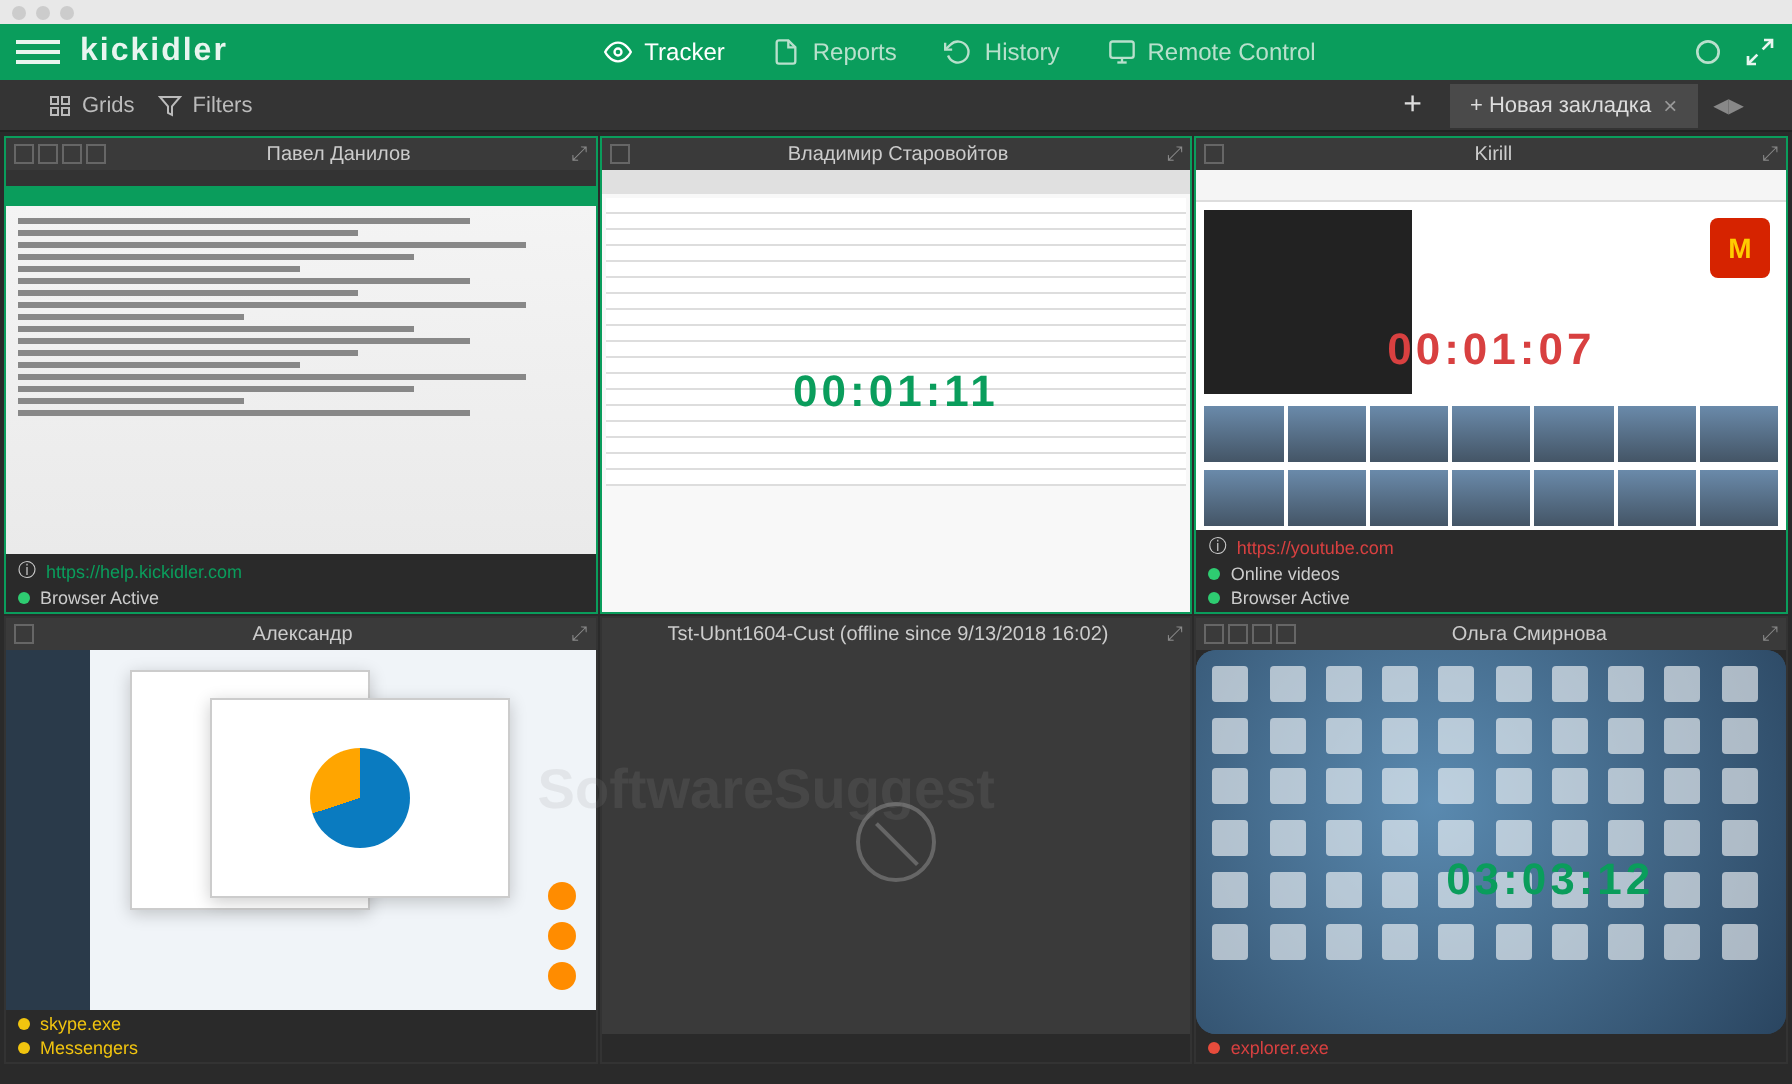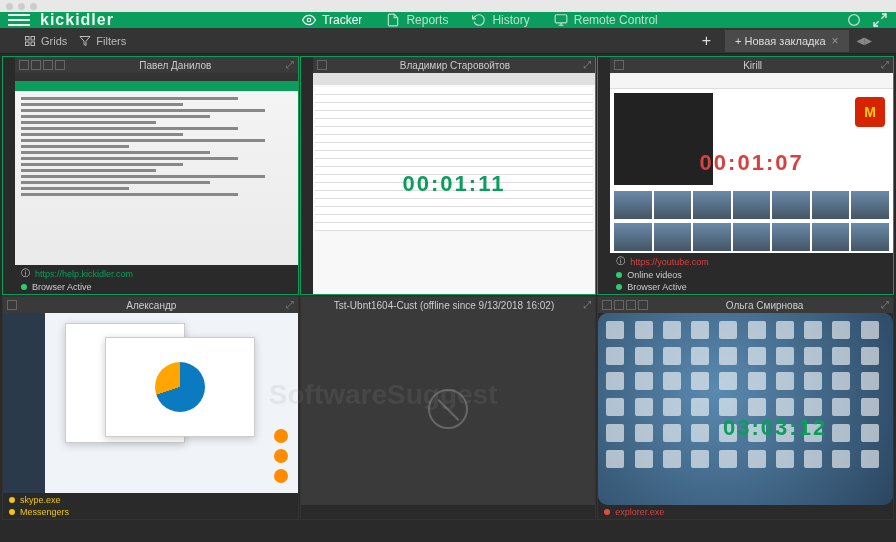--- a/index.html
+++ b/index.html
@@ -3,21 +3,21 @@
 <meta charset="utf-8">
 <style>
 * { margin: 0; padding: 0; box-sizing: border-box; }
 body { font-family: Arial, sans-serif; background: #2a2a2a; color: #ccc; font-size: 11px; width: 896px; height: 542px; overflow: hidden; position: relative; }
 
 
 .window-chrome { height: 12px; background: #e8e8e8; display: flex; align-items: center; padding-left: 6px; gap: 5px; }
 .window-dot { width: 7px; height: 7px; border-radius: 50%; background: #ccc; }
 
 
-.topbar { height: 16px; background: #0a9d5c; display: flex; align-items: center; padding: 0 8px; color: #e8f5ef; }
+.topbar { height: 28px; background: #0a9d5c; display: flex; align-items: center; padding: 0 8px; color: #e8f5ef; }
 .menu-btn { width: 22px; height: 22px; display: flex; flex-direction: column; justify-content: center; gap: 3px; cursor: pointer; margin-right: 10px; }
 .menu-btn span { height: 2px; background: #e8f5ef; display: block; }
 .logo { font-size: 16px; font-weight: bold; letter-spacing: 1px; }
 .topnav { display: flex; gap: 24px; margin: 0 auto; align-items: center; }
 .topnav-item { display: flex; align-items: center; gap: 6px; color: #b8e0cc; font-size: 12px; cursor: pointer; }
 .topnav-item.active { color: #fff; }
 .topnav-item .ico { width: 14px; height: 14px; display: inline-block; }
 .top-right { display: flex; gap: 10px; align-items: center; }
 .top-right .ico { width: 16px; height: 16px; cursor: pointer; }
 
@@ -27,21 +27,21 @@
 .toolbar-item { display: flex; align-items: center; gap: 5px; cursor: pointer; }
 .toolbar-right { margin-left: auto; display: flex; align-items: center; gap: 8px; }
 .plus-btn { font-size: 16px; color: #ddd; cursor: pointer; padding: 0 6px; }
 .tab-new { background: #4a4a4a; padding: 4px 10px; font-size: 11px; color: #ddd; display: flex; align-items: center; gap: 6px; }
 .tab-close { color: #999; font-size: 12px; cursor: pointer; }
 .arrows { display: flex; gap: 2px; color: #888; font-size: 10px; }
 
 
 .grid { display: grid; grid-template-columns: repeat(3, 1fr); gap: 1px; padding: 2px; }
 .tile { display: flex; flex-direction: column; border: 1px solid #333; position: relative; }
-.tile.selected { border: 1px solid #0a9d5c; padding-left: 12px; }
+.tile.selected { border: 1px solid #0a9d5c; }
 .tile-header { height: 16px; background: #3a3a3a; display: flex; align-items: center; padding: 0 4px; font-size: 10px; color: #ccc; }
 .tile-header .hdr-icons { display: flex; gap: 2px; }
 .tile-header .hdr-icons span { width: 10px; height: 10px; border: 1px solid #666; display: inline-block; }
 .tile-header .hdr-title { flex: 1; text-align: center; }
 .tile-header .hdr-expand { color: #888; cursor: pointer; font-size: 10px; }
 
 .tile-screen { flex: 1; position: relative; overflow: hidden; min-height: 180px; }
 .tile-screen.light { background: linear-gradient(#f5f5f5, #eaeaea); }
 .tile-screen.blu { background: #f0f0f0; }
 .tile-screen.dark { background: linear-gradient(135deg, #3a5a7a, #2a4560); border-radius: 10px; }

